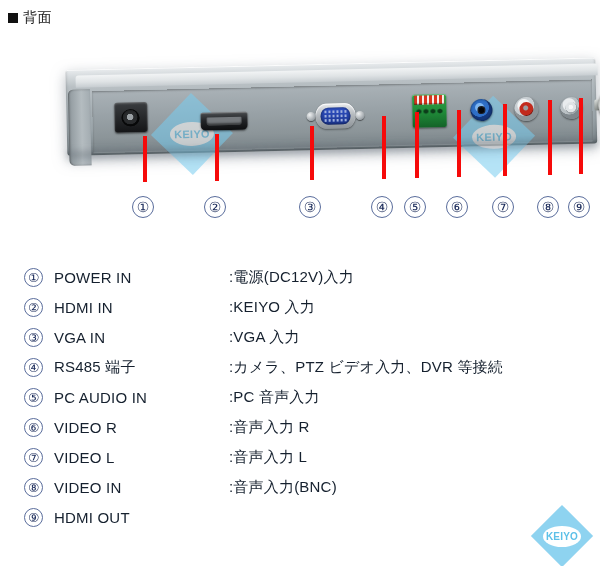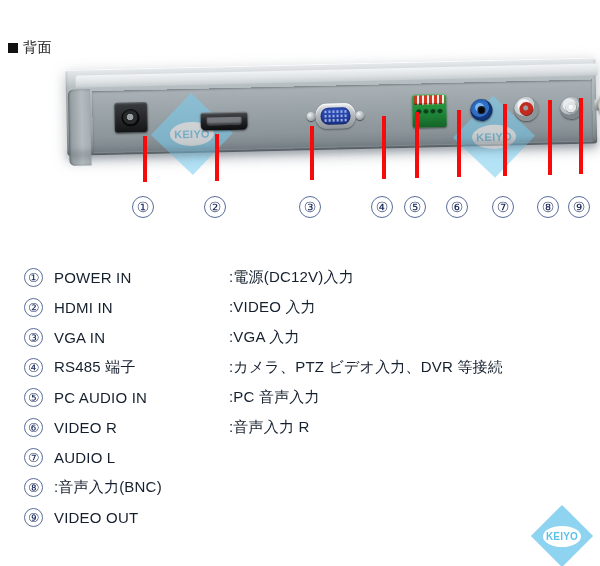--- a/index.html
+++ b/index.html
@@ -9,21 +9,21 @@
     background: #ffffff;
     font-family: "Liberation Sans", "DejaVu Sans", sans-serif;
     overflow: hidden;
   }
   #page { position: relative; width: 600px; height: 566px; background:#fff; }
 
   
   #heading {
     position: absolute; left: 8px; top: 9px;
     display: flex; align-items: center; gap: 5px;
-    font-size: 14px; color: #1a1a1a; letter-spacing: .5px; margin-top: 30px;
+    font-size: 14px; color: #1a1a1a; letter-spacing: .5px;
   }
   #heading .bullet {
     width: 10px; height: 10px; background: #111; display: inline-block;
   }
 
   
   #device-photo {
     position: absolute; left: 62px; top: 56px; width: 538px; height: 125px;
   }
   
@@ -343,21 +343,21 @@
 
   <div id="legend">
     <div class="legend-row">
       <span class="lg-num"><span class="circ">①</span></span>
       <span class="lg-label">POWER IN</span>
       <span class="lg-desc">:電源(DC12V)入力</span>
     </div>
     <div class="legend-row">
       <span class="lg-num"><span class="circ">②</span></span>
       <span class="lg-label">HDMI IN</span>
-      <span class="lg-desc">:VIDEO 入力</span>
+      <span class="lg-desc">:KEIYO 入力</span>
     </div>
     <div class="legend-row">
       <span class="lg-num"><span class="circ">③</span></span>
       <span class="lg-label">VGA IN</span>
       <span class="lg-desc">:VGA 入力</span>
     </div>
     <div class="legend-row">
       <span class="lg-num"><span class="circ">④</span></span>
       <span class="lg-label">RS485 端子</span>
       <span class="lg-desc">:カメラ、PTZ ビデオ入力、DVR 等接続</span>
@@ -367,29 +367,31 @@
       <span class="lg-label">PC AUDIO IN</span>
       <span class="lg-desc">:PC 音声入力</span>
     </div>
     <div class="legend-row">
       <span class="lg-num"><span class="circ">⑥</span></span>
       <span class="lg-label">VIDEO R</span>
       <span class="lg-desc">:音声入力 R</span>
     </div>
     <div class="legend-row">
       <span class="lg-num"><span class="circ">⑦</span></span>
-      <span class="lg-label">AUDIO L</span>
+      <span class="lg-label">VIDEO L</span>
+      <span class="lg-desc">:音声入力 L</span>
     </div>
     <div class="legend-row">
       <span class="lg-num"><span class="circ">⑧</span></span>
+      <span class="lg-label">VIDEO IN</span>
       <span class="lg-desc">:音声入力(BNC)</span>
     </div>
     <div class="legend-row">
       <span class="lg-num"><span class="circ">⑨</span></span>
-      <span class="lg-label">VIDEO OUT</span>
+      <span class="lg-label">HDMI OUT</span>
     </div>
   </div>
 
   <div id="corner-logo">
     <span class="dia"></span>
     <span class="oval">KEIYO</span>
   </div>
 
 </div>
 

